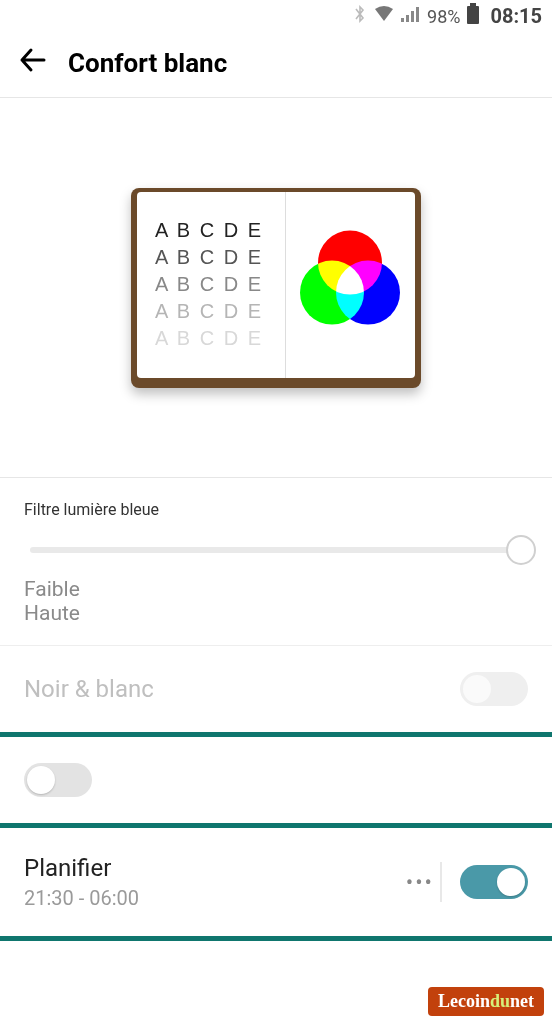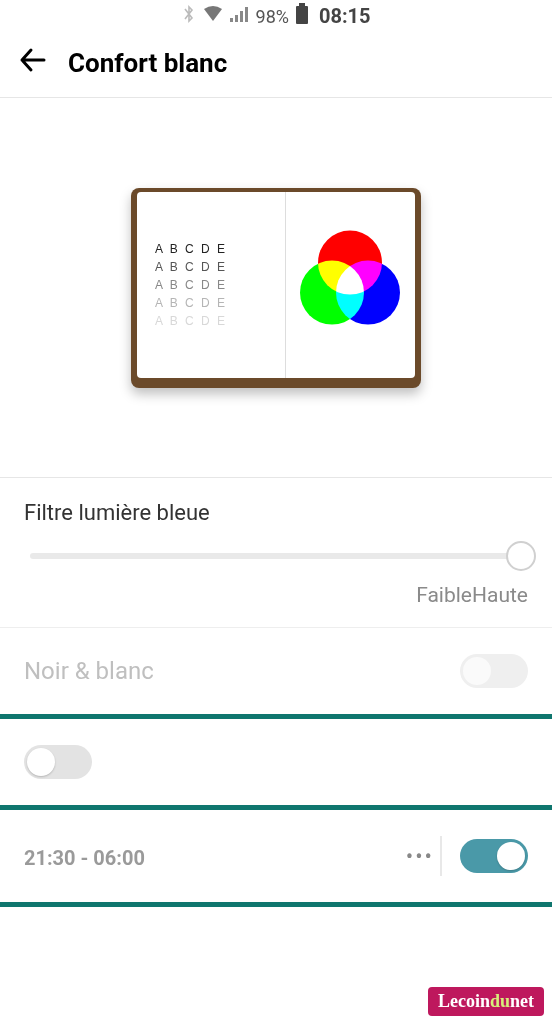--- a/index.html
+++ b/index.html
@@ -7,21 +7,21 @@
     width: 552px;
     height: 1024px;
     background: #ffffff;
     font-family: -apple-system, BlinkMacSystemFont, "Segoe UI", Roboto, Arial, sans-serif;
     position: relative;
     overflow: hidden;
   }
   .status-bar {
     height: 32px;
     display: flex;
-    justify-content: center;
+    justify-content: flex-end;
     align-items: center;
     padding: 0 10px;
     gap: 6px;
     color: #777;
     font-size: 18px;
   }
   .status-bar .battery-pct { font-size: 18px; color: #555; }
   .status-bar .time { font-size: 20px; color: #444; margin-left: 4px; font-weight: bold; }
   .header {
     display: flex;
@@ -71,35 +71,35 @@
     position: relative;
   }
   .page-left {
     border-right: 1px solid #ddd;
     display: flex;
     flex-direction: column;
     justify-content: center;
     padding-left: 18px;
     gap: 4px;
   }
-  .abc { font-size: 12px; font-weight: 500; letter-spacing: 2px; font-family: Arial, sans-serif; }
+  .abc { font-size: 20px; font-weight: 500; letter-spacing: 2px; font-family: Arial, sans-serif; }
   .abc1 { color: #222; }
   .abc2 { color: #555; }
   .abc3 { color: #888; }
   .abc4 { color: #b5b5b5; }
   .abc5 { color: #d8d8d8; }
   .page-right svg { position: absolute; top: 50%; left: 50%; transform: translate(-50%, -52%); }
 
   .section {
     padding: 22px 24px;
     border-bottom: 1px solid #eeeeee;
   }
   .slider-section { padding-bottom: 20px; }
   .section-label {
-    font-size: 22px;
+    font-size: 16px;
     color: #333;
     margin-bottom: 28px;
   }
   .slider-track {
     position: relative;
     height: 6px;
     background: #e9e9e9;
     border-radius: 3px;
     margin: 0 6px 24px 6px;
   }
@@ -109,35 +109,36 @@
     top: 50%;
     transform: translateY(-50%);
     width: 30px;
     height: 30px;
     background: #fff;
     border: 2px solid #d0d0d0;
     border-radius: 50%;
   }
   .slider-labels {
     display: flex;
-    justify-content: flex-end;
+    justify-content: space-between;
     font-size: 21px;
     color: #8a8a8a;
+    flex-direction: column;
   }
 
   .toggle-row {
     display: flex;
     align-items: center;
     justify-content: space-between;
     padding: 26px 24px;
     border-bottom: 5px solid #0f766e;
   }
   .toggle-title { font-size: 24px; color: #222; }
   .toggle-title.disabled { color: #bfbfbf; }
-  .toggle-sub { font-size: 20px; color: #9a9a9a; margin-top: 4px; font-weight: bold; }
+  .toggle-sub { font-size: 20px; color: #9a9a9a; margin-top: 4px; }
 
   .switch {
     width: 68px;
     height: 34px;
     border-radius: 17px;
     position: relative;
   }
   .switch.off { background: #e3e3e3; }
   .switch.off.disabled { background: #efefef; }
   .switch.on { background: #4a99a8; }
@@ -154,21 +155,21 @@
   .switch.off.disabled .knob { background: #fafafa; box-shadow: none; }
   .switch.on .knob { right: 3px; }
 
   .row-right { display: flex; align-items: center; gap: 18px; }
   .more-dots { color: #888; font-size: 22px; letter-spacing: 2px; padding-right: 6px; border-right: 2px solid #e8e8e8; height: 40px; display:flex; align-items:center;}
 
   .watermark {
     position: absolute;
     bottom: 8px;
     right: 8px;
-    background: #be185d;
+    background: #c2410c;
     color: #fff;
     font-size: 18px;
     font-weight: 600;
     padding: 4px 10px;
     border-radius: 4px;
     font-family: Georgia, serif;
   }
   .watermark .du { color: #d7f07a; }
 </style>
 </head>
@@ -253,20 +254,21 @@
 </div>
 
 <div class="toggle-row">
   <div class="switch off">
     <div class="knob"></div>
   </div>
 </div>
 
 <div class="toggle-row">
   <div>
+    <div class="toggle-title">Planifier</div>
     <div class="toggle-sub">21:30 - 06:00</div>
   </div>
   <div class="row-right">
     <span class="more-dots">•••</span>
     <div class="switch on">
       <div class="knob"></div>
     </div>
   </div>
 </div>
 

